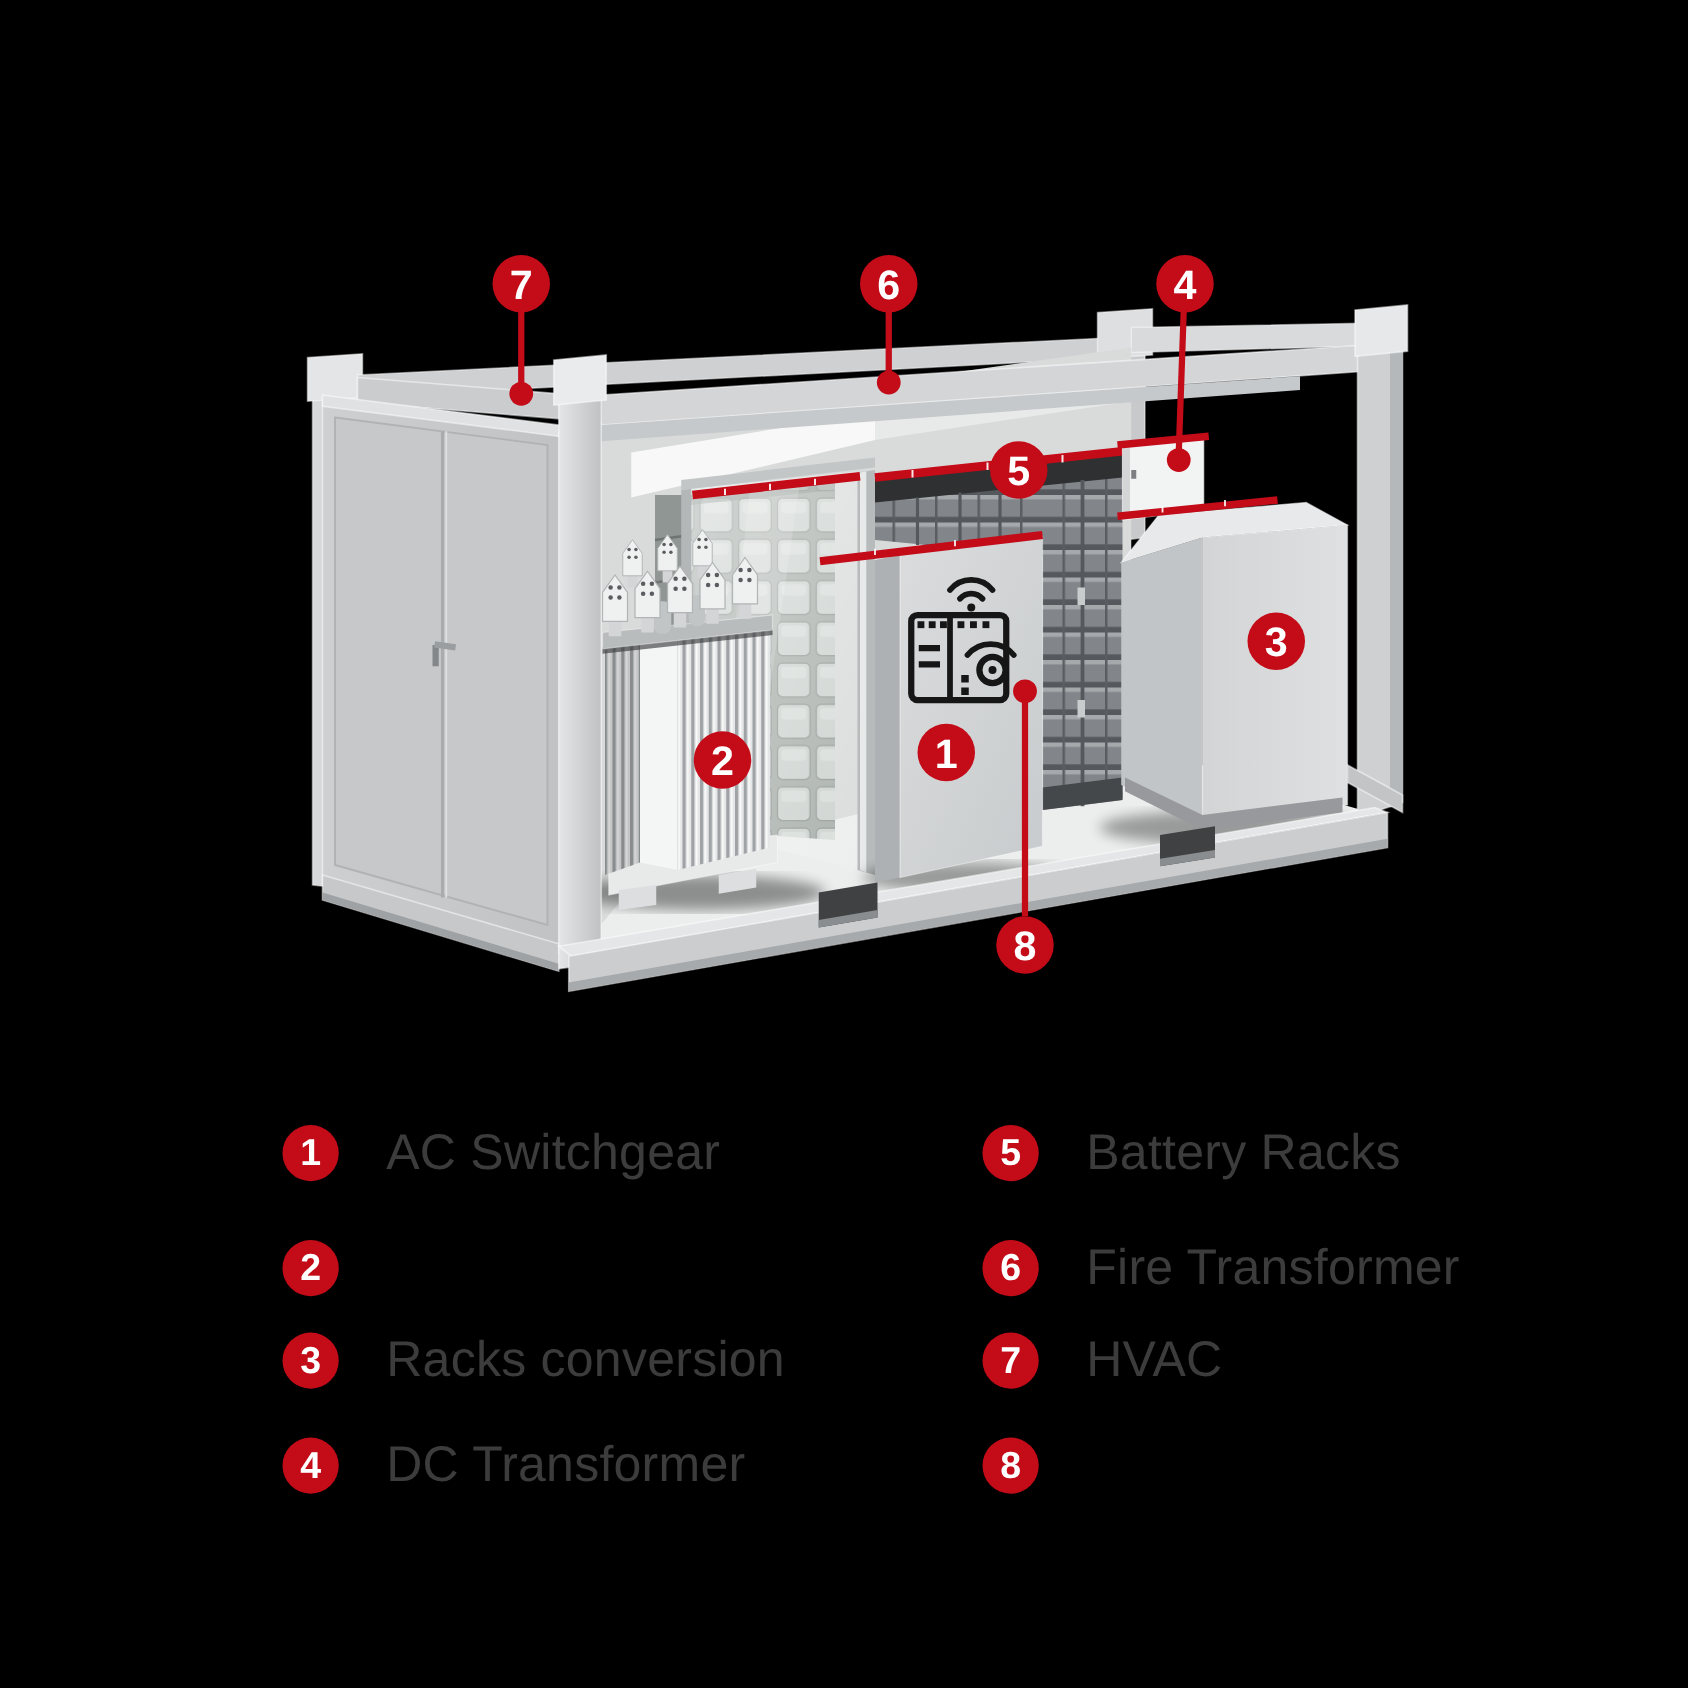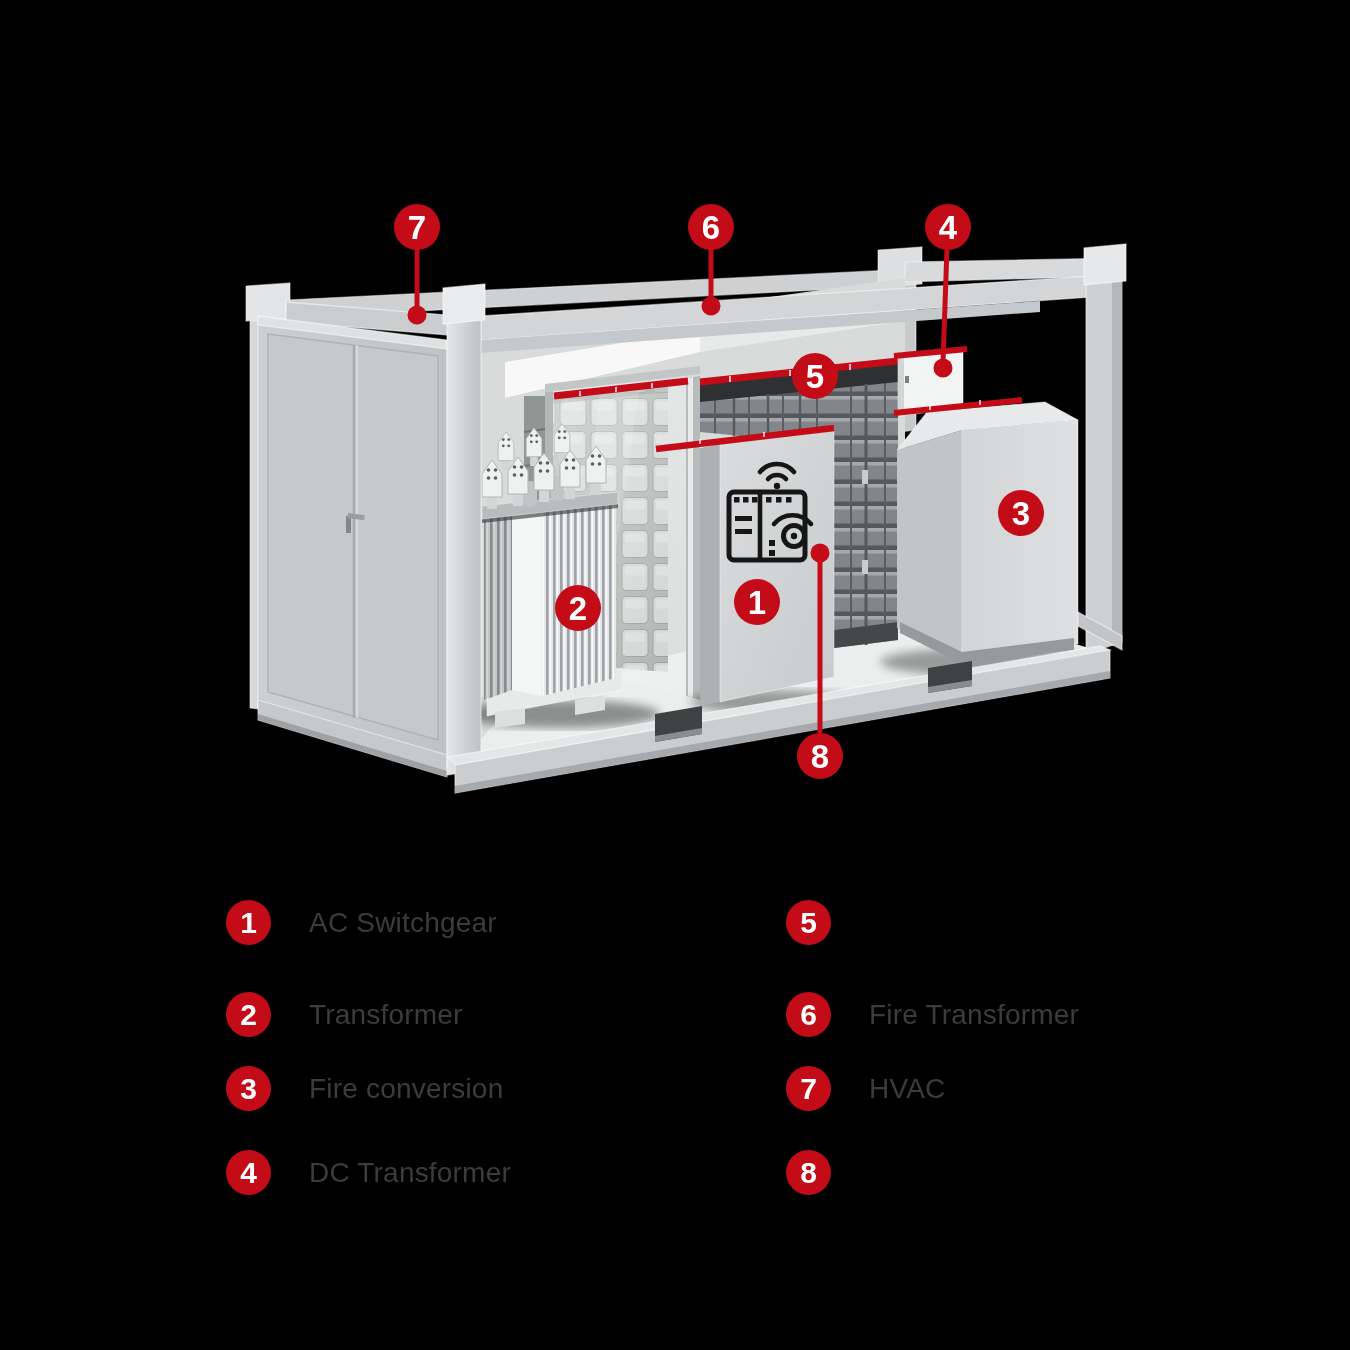--- a/index.html
+++ b/index.html
@@ -4,21 +4,21 @@
 <style>
   html,body{margin:0;padding:0;background:#000;}
   .canvas{position:relative;width:1350px;height:1350px;background:#000;overflow:hidden;
           font-family:"Liberation Sans",sans-serif;}
   .canvas svg{position:absolute;left:0;top:0;}
   .legend{position:absolute;left:0;top:0;width:100%;height:100%;}
   .legend-row{position:absolute;display:flex;align-items:center;}
   .badge{width:45px;height:45px;border-radius:50%;background:#c40b18;color:#fff;
          font-weight:bold;font-size:30px;display:flex;align-items:center;justify-content:center;
          flex:0 0 45px;}
-  .lbl{margin-left:38px;font-size:28px;color:#3c3c3c;letter-spacing:.2px;white-space:nowrap;}
+  .lbl{margin-left:38px;font-size:40px;color:#3c3c3c;letter-spacing:.2px;white-space:nowrap;}
   
   .r-l0{left:226px;top:900px;} .r-l1{left:226px;top:992px;}
   .r-l2{left:226px;top:1066px;} .r-l3{left:226px;top:1150px;}
   .r-r0{left:786px;top:900px;} .r-r1{left:786px;top:992px;}
   .r-r2{left:786px;top:1066px;} .r-r3{left:786px;top:1150px;}
   .marker-num{font-weight:bold;font-size:33px;fill:#ffffff;text-anchor:middle;}
 </style>
 </head>
 <body>
 
@@ -298,32 +298,32 @@
   </g>
 </svg>
 
 <div class="legend">
   <div class="legend-row r-l0">
     <div class="badge">1</div>
     <div class="lbl">AC Switchgear</div>
   </div>
   <div class="legend-row r-l1">
     <div class="badge">2</div>
-    <div class="lbl">Transformer</div>
   </div>
   <div class="legend-row r-l2">
     <div class="badge">3</div>
-    <div class="lbl">Fire conversion</div>
+    <div class="lbl">Racks conversion</div>
   </div>
   <div class="legend-row r-l3">
     <div class="badge">4</div>
     <div class="lbl">DC Transformer</div>
   </div>
   <div class="legend-row r-r0">
     <div class="badge">5</div>
+    <div class="lbl">Battery Racks</div>
   </div>
   <div class="legend-row r-r1">
     <div class="badge">6</div>
     <div class="lbl">Fire Transformer</div>
   </div>
   <div class="legend-row r-r2">
     <div class="badge">7</div>
     <div class="lbl">HVAC</div>
   </div>
   <div class="legend-row r-r3">

